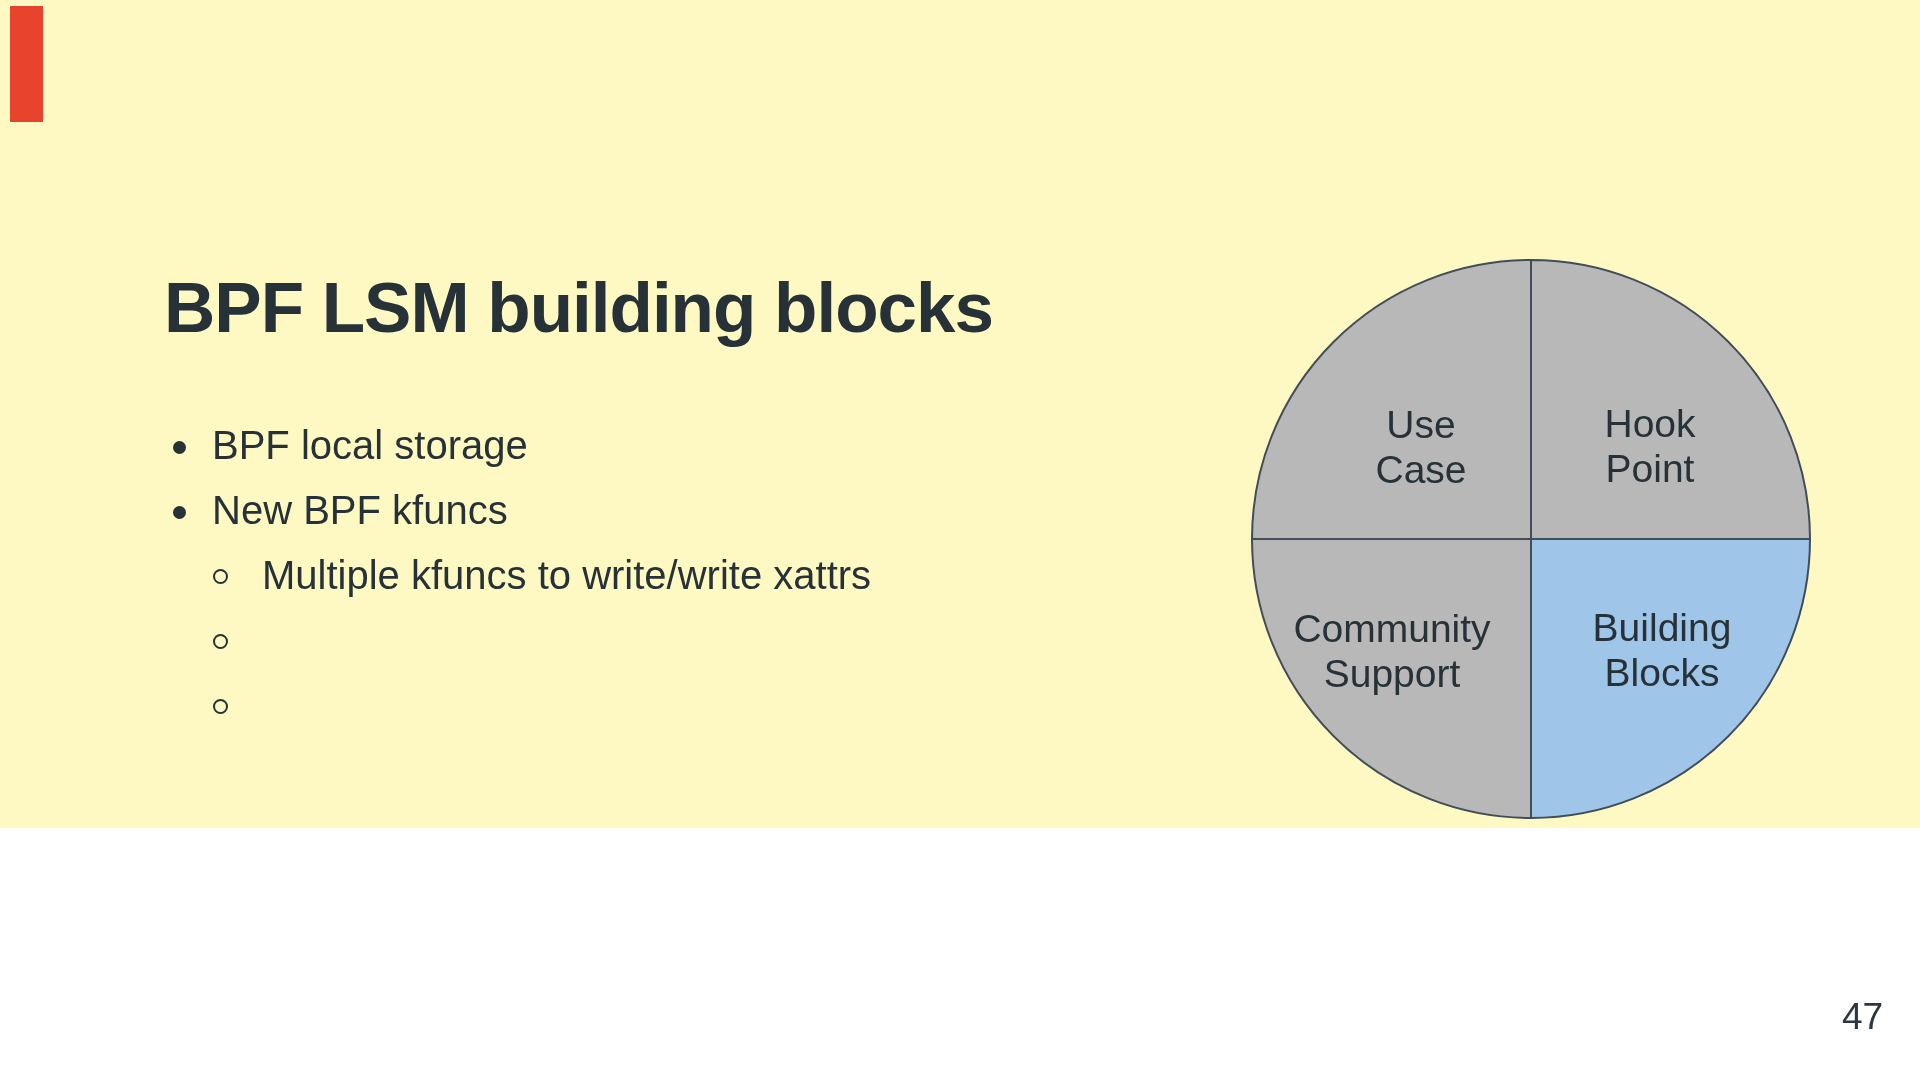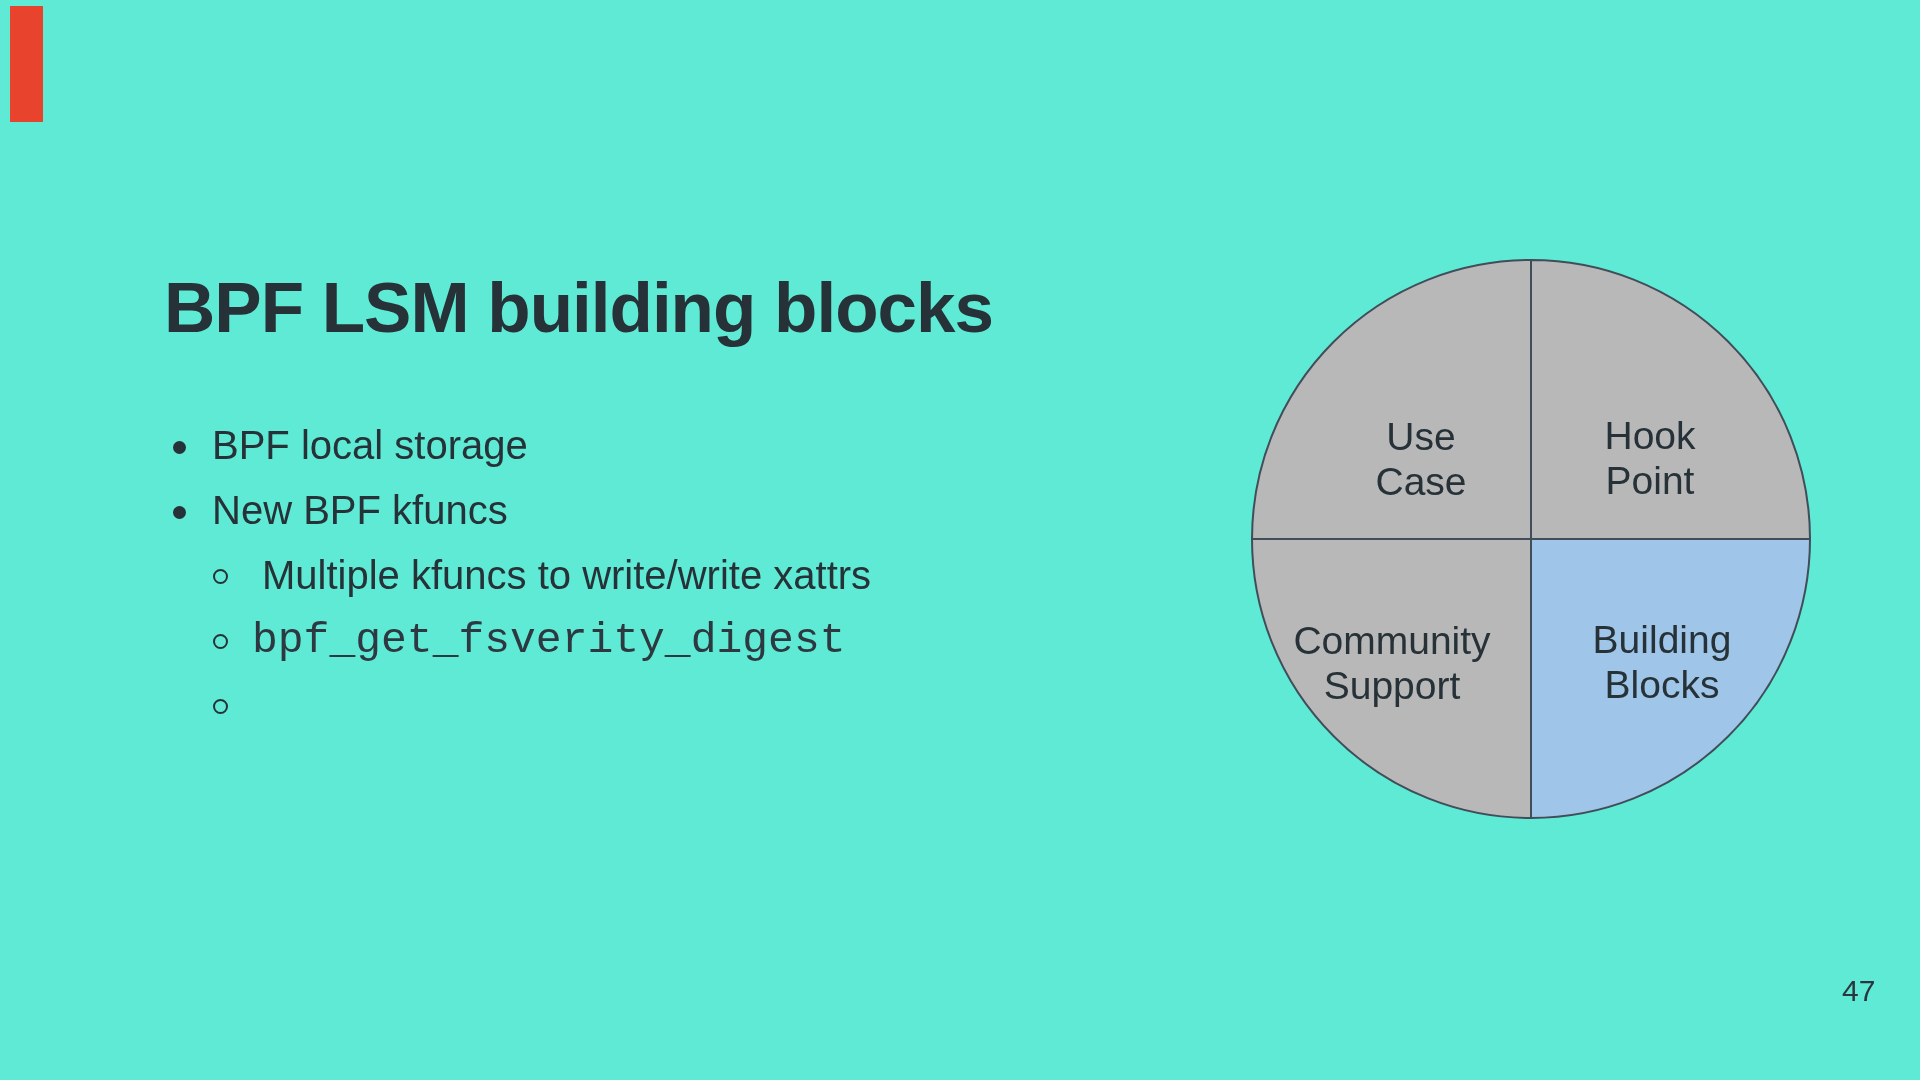--- a/index.html
+++ b/index.html
@@ -1,17 +1,17 @@
 <!DOCTYPE html>
 <html><head>
 <meta charset="utf-8">
 <style>
   html,body{margin:0;padding:0;background:#ffffff;width:1920px;height:1080px;overflow:hidden;}
   *{box-sizing:border-box;}
-  .slide{position:relative;width:1920px;height:1080px;background:#5eead4;
+  .slide{position:relative;width:1920px;height:828px;background:#fef9c3;
          font-family:"Liberation Sans",sans-serif;color:#263238;}
 
   .red-marker{position:absolute;left:10px;top:6px;width:33px;height:116px;background:#e8432c;}
 
   .title{position:absolute;left:164px;top:272px;font-size:71px;line-height:72px;
          font-weight:600;letter-spacing:-1px;white-space:nowrap;color:#263238;}
 
   .li{position:absolute;height:65px;line-height:65px;font-size:40px;white-space:nowrap;color:#263238;}
   .li.l1{left:212px;}
   .li.l2{left:262px;}
@@ -21,47 +21,46 @@
   .dot.d1{top:441px;}
   .dot.d2{top:506px;}
   .circ{position:absolute;width:15px;height:15px;border-radius:50%;border:2px solid #263238;left:213px;background:transparent;}
   .circ.c1{top:569px;}
   .circ.c2{top:634px;}
   .circ.c3{top:699px;}
 
   .pie{position:absolute;left:1246px;top:254px;width:570px;height:570px;}
 
   .qlabel{position:absolute;transform:translate(-50%,-50%);text-align:center;
-          font-size:39px;line-height:45px;white-space:pre-line;color:#263238;margin-top:12px;}
+          font-size:39px;line-height:45px;white-space:pre-line;color:#263238;}
   .qlabel.use{left:1421px;top:447px;}
   .qlabel.hook{left:1650px;top:446px;}
   .qlabel.community{left:1392px;top:651px;}
   .qlabel.building{left:1662px;top:650px;}
 
-  .page-num{position:absolute;left:1842px;top:970px;font-size:30px;line-height:42px;color:#2b3640;}
+  .page-num{position:absolute;left:1842px;top:996px;font-size:37px;line-height:42px;color:#2b3640;}
 </style>
 </head>
 <body>
 
 <div class="slide">
 
   <div class="red-marker"></div>
 
   <div class="title">BPF LSM building blocks</div>
 
   <div class="dot d1"></div>
   <div class="dot d2"></div>
   <div class="circ c1"></div>
   <div class="circ c2"></div>
   <div class="circ c3"></div>
 
   <div class="li l1" style="top:413px">BPF local storage</div>
   <div class="li l1" style="top:478px">New BPF kfuncs</div>
   <div class="li l2" style="top:543px">Multiple kfuncs to write/write xattrs</div>
-  <div class="li l2 code" style="top:608px">bpf_get_fsverity_digest</div>
 
   <svg class="pie" viewBox="0 0 570 570">
     <g stroke-width="2" stroke-linejoin="round" stroke="#414d59">
       <path d="M285 285 L285 6 A279 279 0 0 0 6 285 Z" fill="#b8b8b8"></path>
       <path d="M285 285 L285 6 A279 279 0 0 1 564 285 Z" fill="#b8b8b8"></path>
       <path d="M285 285 L6 285 A279 279 0 0 0 285 564 Z" fill="#b8b8b8"></path>
       <path d="M285 285 L564 285 A279 279 0 0 1 285 564 Z" fill="#9fc5e8"></path>
     </g>
   </svg>
 

